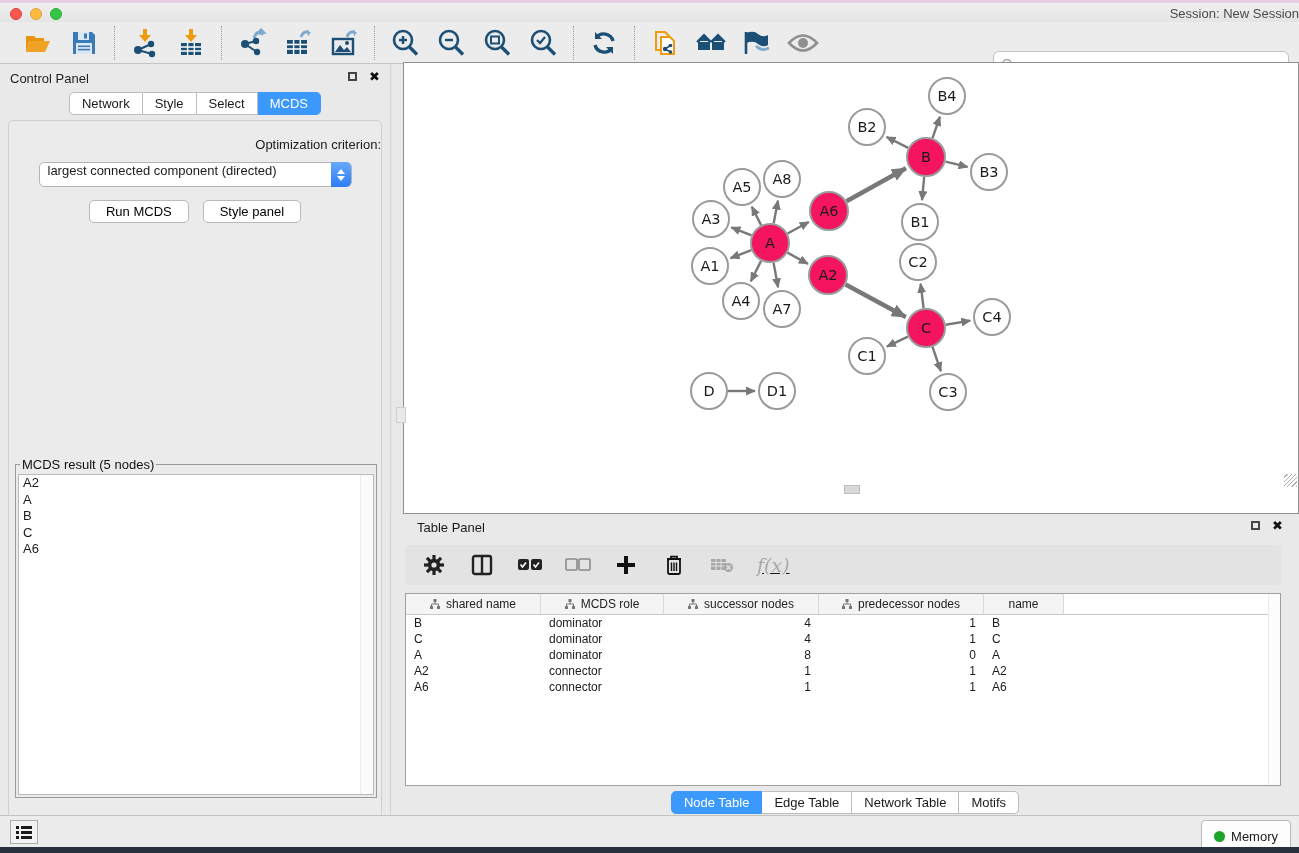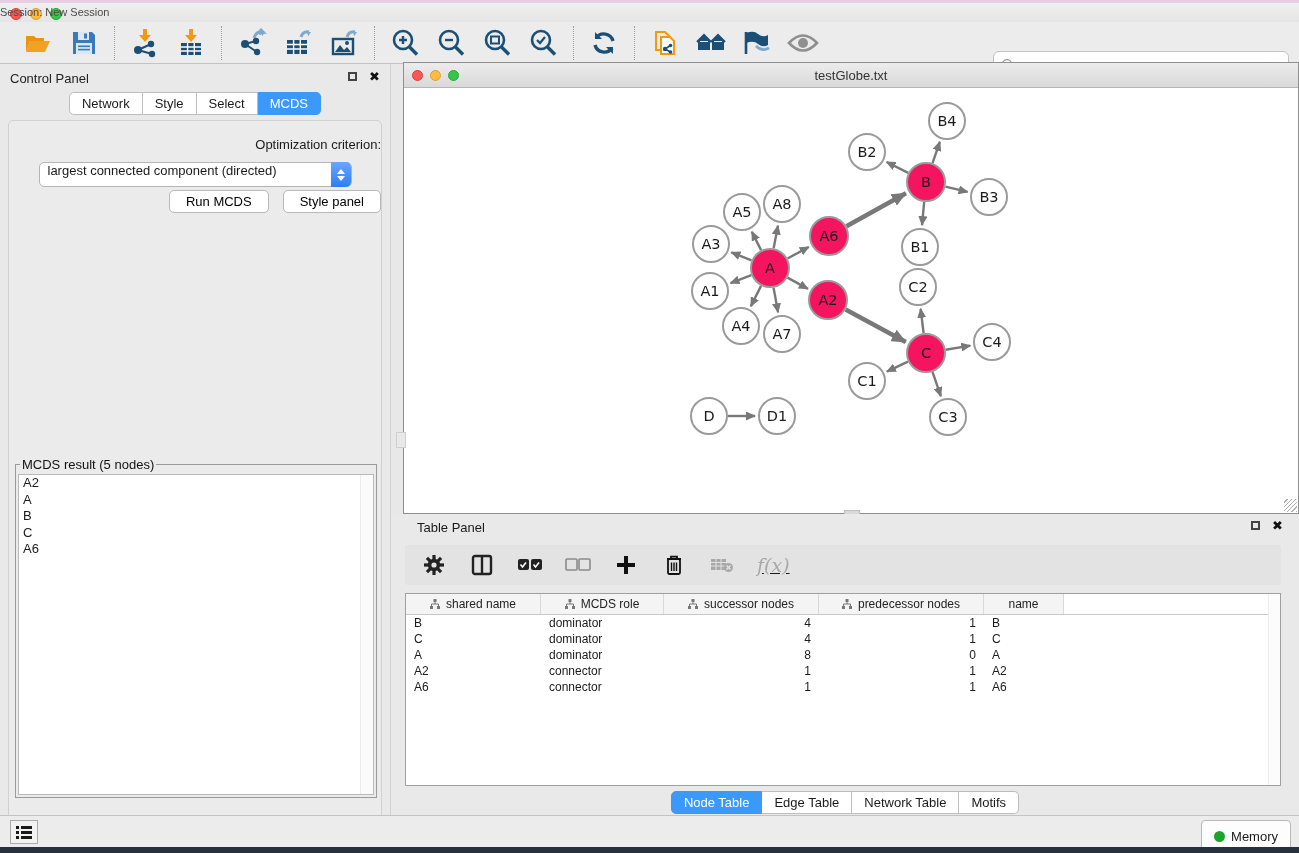--- a/index.html
+++ b/index.html
@@ -2,21 +2,21 @@
 <html><head>
 <meta charset="utf-8">
 <style>
   * { margin:0; padding:0; box-sizing:border-box; }
   html,body { width:1299px; height:853px; overflow:hidden; }
   body { font-family:"Liberation Sans","DejaVu Sans",sans-serif; background:#e8e8e8; position:relative; font-size:13px; color:#1a1a1a; }
 
   
   .wallpaper-top { position:absolute; left:0; top:0; width:1299px; height:3px; background:#e6cfe3; }
   .titlebar { position:absolute; left:0; top:3px; width:1299px; height:19px; background:linear-gradient(#f0f0f0,#e4e4e4); }
-  .titlebar .title { position:absolute; left:0; right:0; top:3px; text-align:left; color:#4a4a4a; font-size:11px; }
+  .titlebar .title { position:absolute; left:0; right:0; top:3px; text-align:right; color:#4a4a4a; font-size:13px; }
   .lights { position:absolute; left:10px; top:5px; display:flex; gap:8px; }
   .light { width:12px; height:12px; border-radius:50%; }
   .light.red { background:#fc5753; border:1px solid #df3e38; }
   .light.yellow { background:#fdbc40; border:1px solid #de9f34; }
   .light.green { background:#33c748; border:1px solid #27aa35; }
 
   .toolbar { position:absolute; left:0; top:22px; width:1299px; height:42px; background:#ececec; border-bottom:1px solid #c3c3c3; display:flex; align-items:center; padding-left:8px; }
   .tgroup { display:flex; align-items:center; gap:14px; padding:0 14px; }
   .tsep { width:1px; height:34px; border-left:1px dotted #9a9a9a; }
   .ticon { width:32px; height:32px; display:flex; align-items:center; justify-content:center; cursor:default; }
@@ -38,21 +38,21 @@
   .seg .seg-btn.active { background:#3b99fc; border-color:#3b99fc; color:#fff; }
 
   .cp-tabs { }
   .cp-inner { position:absolute; left:8px; top:56px; width:374px; height:747px; max-height:747px; background:#ebebeb; border:1px solid #d0d0d0; border-radius:5px; height:747px; }
   .opt-label { text-align:right; margin-top:16px; font-size:13px; }
   .dropdown { position:relative; margin:10px auto 0; width:313px; height:25px; background:#fff; border:1px solid #b5b5b5; border-radius:5px; display:flex; align-items:flex-start; padding-left:8px; font-size:13px; }
   .dd-stepper { position:absolute; right:0; top:-1px; width:20px; height:25px; background:linear-gradient(#66a8fd,#2e7df7); border-radius:0 5px 5px 0; display:flex; flex-direction:column; align-items:center; justify-content:center; gap:2px; }
   .dd-stepper .tri { width:0; height:0; border-left:4px solid transparent; border-right:4px solid transparent; }
   .tri.up { border-bottom:5px solid #fff; }
   .tri.down { border-top:5px solid #fff; }
-  .btn-row { display:flex; justify-content:flex-end; gap:14px; margin-top:3px; }
+  .btn-row { display:flex; justify-content:center; gap:14px; margin-top:13px; }
   .mac-btn { background:#fff; border:1px solid #b9b9b9; border-radius:5px; font-size:13px; padding:3px 16px; font-family:inherit; cursor:default; }
 
   fieldset.result-box { position:absolute; left:6px; top:336px; width:362px; height:341px; border:1px solid #9a9a9a; background:#ebebeb; padding:2px; }
   fieldset.result-box legend { font-size:13px; padding:0 2px; margin-left:2px; color:#111; }
   .result-list { position:relative; width:100%; height:100%; background:#fff; border:1px solid #b9b9b9; overflow:hidden; }
   .result-list .li { font-size:13px; line-height:16.5px; padding-left:4px; }
   .scroll-track { position:absolute; right:0; top:0; bottom:0; width:13px; background:#fbfbfb; border-left:1px solid #ececec; }
 
   
   .net-window { position:absolute; left:403px; top:62px; width:896px; height:452px; border:1px solid #8f8f8f; background:#fff; }
@@ -298,28 +298,20 @@
           <div class="li">B</div>
           <div class="li">C</div>
           <div class="li">A6</div>
           <div class="scroll-track"></div>
       </div>
     </fieldset>
   </div>
 </div>
 
 <div class="net-window">
-  <div class="net-titlebar">
-    <div class="net-lights">
-      <div class="light red"></div>
-      <div class="light yellow"></div>
-      <div class="light green"></div>
-    </div>
-    <div class="title">testGlobe.txt</div>
-  </div>
   <div class="net-canvas">
     <svg id="graph-svg" width="894" height="425" viewBox="0 0 894 425">
         <defs>
           <marker id="arr-thin" markerUnits="userSpaceOnUse" markerWidth="10" markerHeight="9" refX="9" refY="4.5" orient="auto">
             <path d="M0,0 L10,4.5 L0,9 z" fill="#787878"></path>
           </marker>
           <marker id="arr-thick" markerUnits="userSpaceOnUse" markerWidth="15" markerHeight="13" refX="14" refY="6.5" orient="auto">
             <path d="M0,0 L15,6.5 L0,13 z" fill="#787878"></path>
           </marker>
         </defs>

